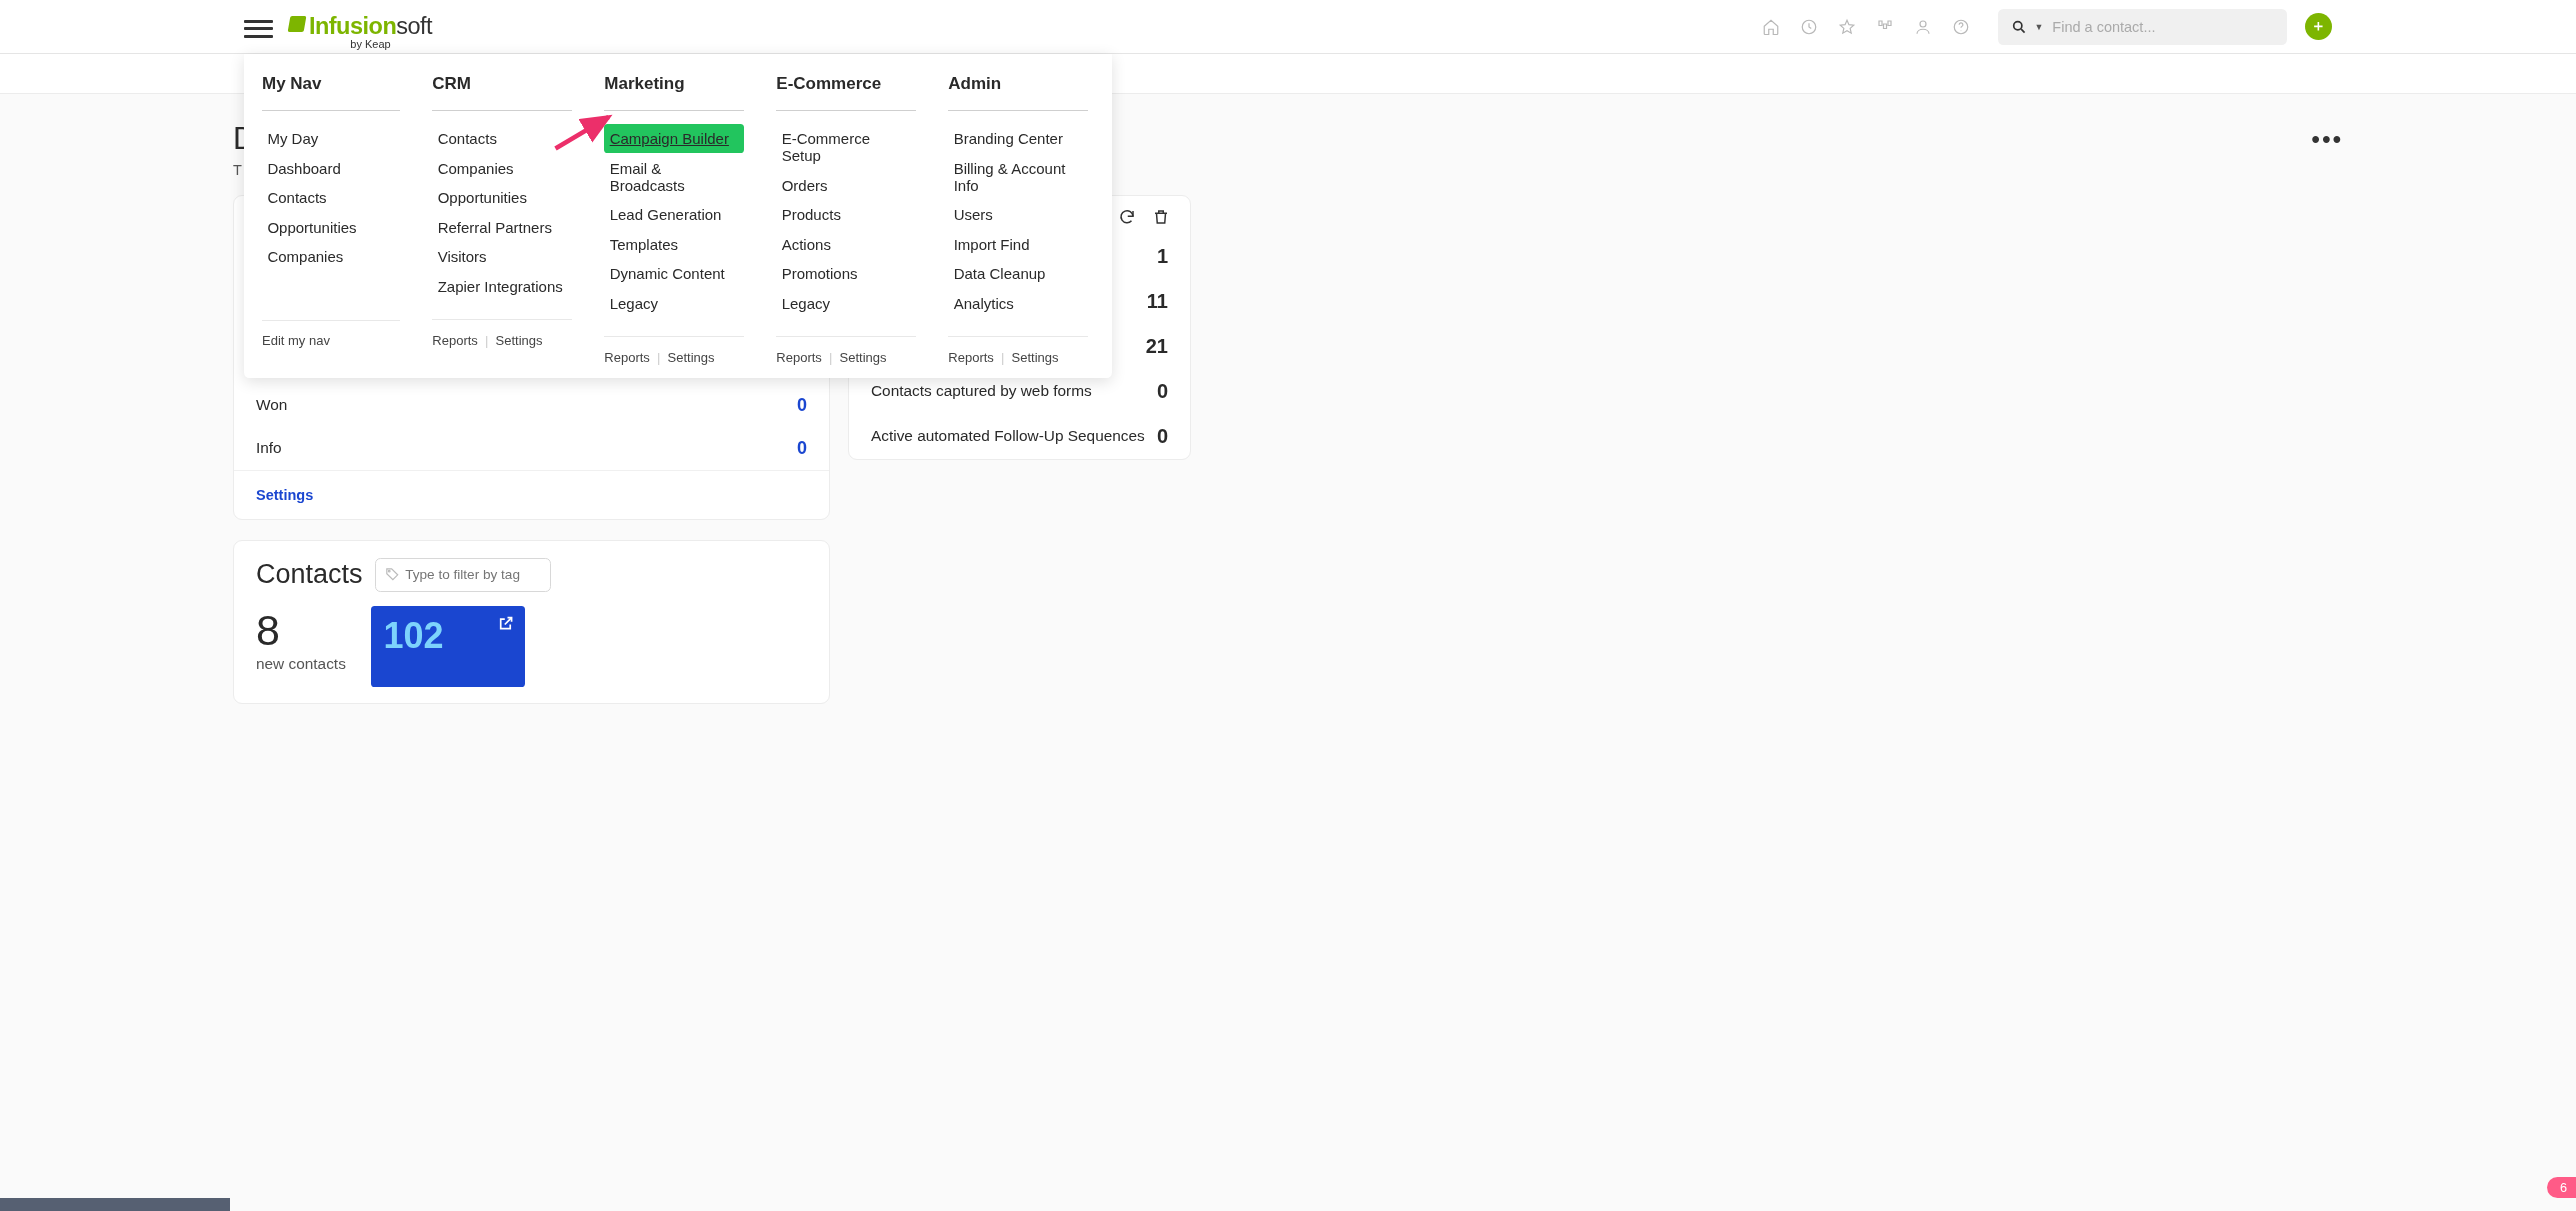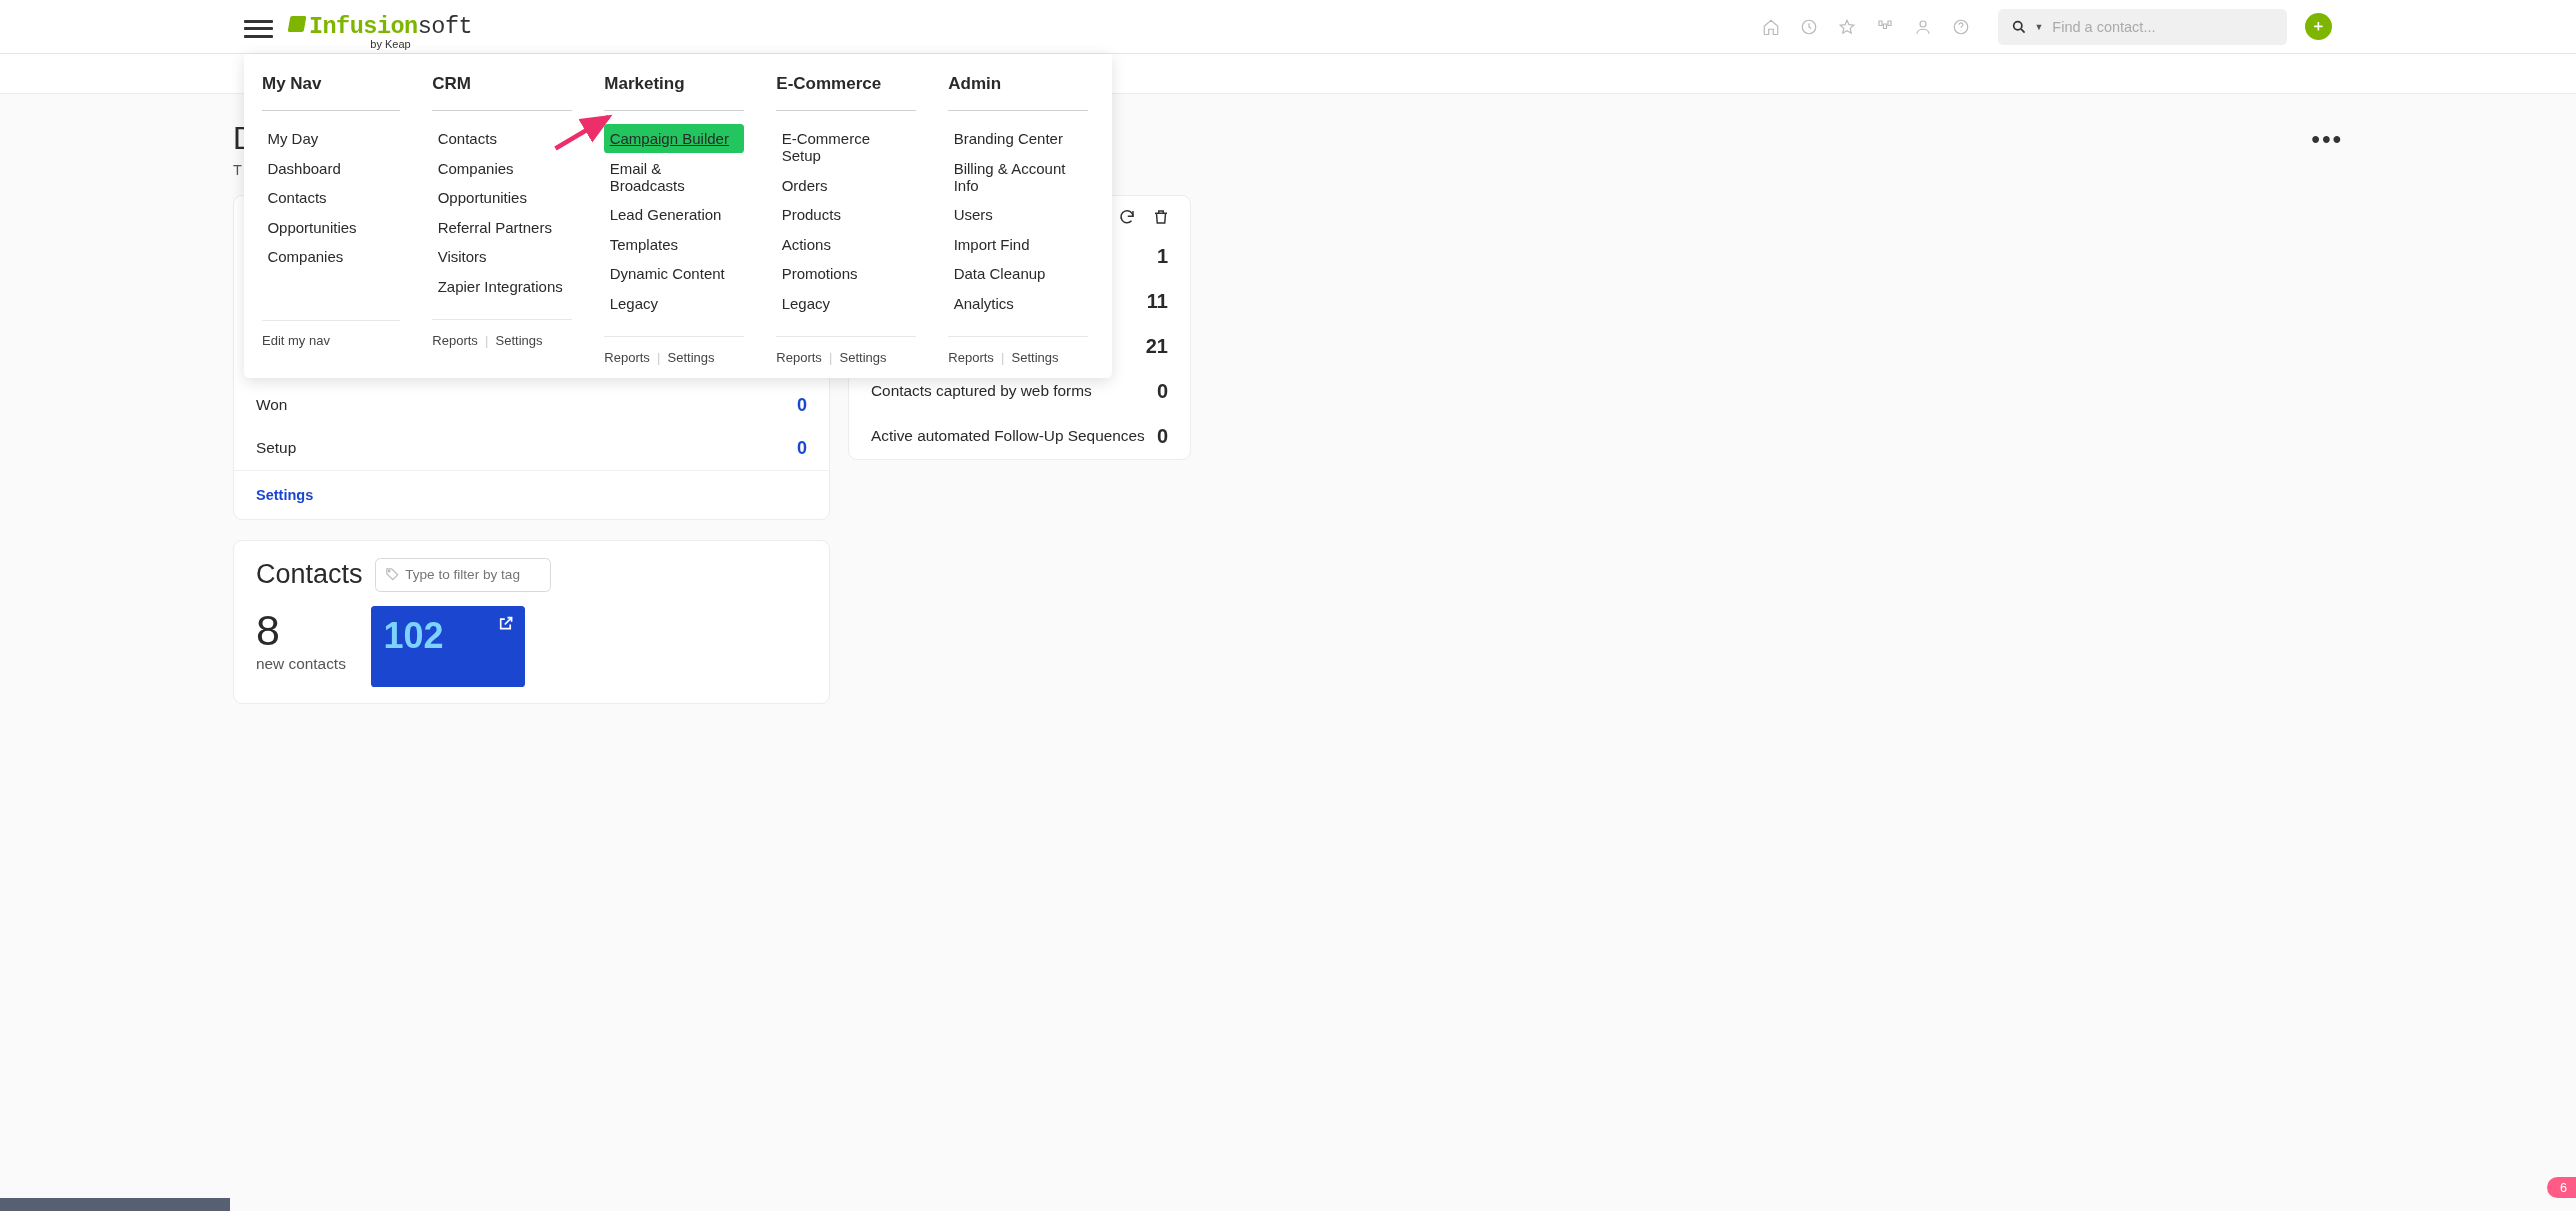--- a/index.html
+++ b/index.html
@@ -5,21 +5,21 @@
   * { box-sizing: border-box; margin: 0; padding: 0; }
   html, body { width: 100%; height: 100%; font-family: -apple-system, BlinkMacSystemFont, "Helvetica Neue", Arial, sans-serif; background:#fff; color:#2a2a2a; }
   body { position: relative; overflow: hidden; }
 
   
   .topbar { height:54px; border-bottom:0.9px solid #e5e5e5; display:flex; align-items:center; padding:0 22px 0 233px; }
   .hamburger { position:absolute; left:244px; top:16.3px; width:29px; height:25px; cursor:pointer; display:flex; flex-direction:column; justify-content:space-between; padding:3.6px 0;}
   .hamburger span { display:block; height:2.7px; background:#333; border-radius:0.9px;}
   .logo { position:absolute; left:289px; top:12.7px; display:flex; align-items:flex-start; }
   .logo-glyph { width:16.3px; height:16.3px; background:#7db500; margin-top:3.6px; margin-right:3.6px; transform:skewX(-10deg); border-radius:1.8px; }
-  .logo-text { font-size:23.5px; font-weight:400; color:#333; letter-spacing:-0.5px;font-family:Liberation Mono, monospace;}
+  .logo-text { font-size:23.5px; font-weight:400; color:#333; letter-spacing:-0.5px;}
   .logo-text .bold { font-weight:700; color:#7db500;}
   .logo-sub { font-size:11px; color:#333; text-align:center; margin-top:-1.8px;}
 
   .topicons { position:absolute; right:271px; top:0; height:54px; display:flex; align-items:center; gap:20px;}
   .topicons .ticon { width:18px; height:18px; color:#b8b8b8; display:flex; align-items:center; justify-content:center;}
   .topicons .ticon svg { width:18px; height:18px; stroke:#b8b8b8; fill:none; stroke-width:1.6;}
   .search-wrap { position:absolute; right:289px; top:9px; width:289px; height:36px; background:#f0f0f0; border-radius:5.4px; display:flex; align-items:center; padding:0 11px;}
   .search-wrap .sicon { width:20px; height:20px; margin-right:3.6px; display:flex; align-items:center; justify-content:center;}
   .search-wrap .sicon svg { width:16.3px; height:16.3px; stroke:#333; fill:none; stroke-width:2.5;}
   .search-wrap .caret { font-size:9px; color:#555; margin-right:9px; margin-left:1.8px;}
@@ -175,21 +175,21 @@
     <div class="card left" style="padding-top:145px;">
       <div class="card-row">
           <span>Closing</span>
           <span class="val">0</span>
         </div>
       <div class="card-row">
           <span>Won</span>
           <span class="val">0</span>
         </div>
       <div class="card-row">
-          <span>Setup</span>
+          <span>Info</span>
           <span class="val">0</span>
         </div>
       <div class="settings-row">Settings</div>
     </div>
 
     <div class="card right">
       <div class="card-head">
         <span class="cicon">
             <svg viewBox="0 0 24 24" fill="none" stroke="#333" stroke-width="2">
               <path d="M20 11a8 8 0 1 0-2 6"></path>

